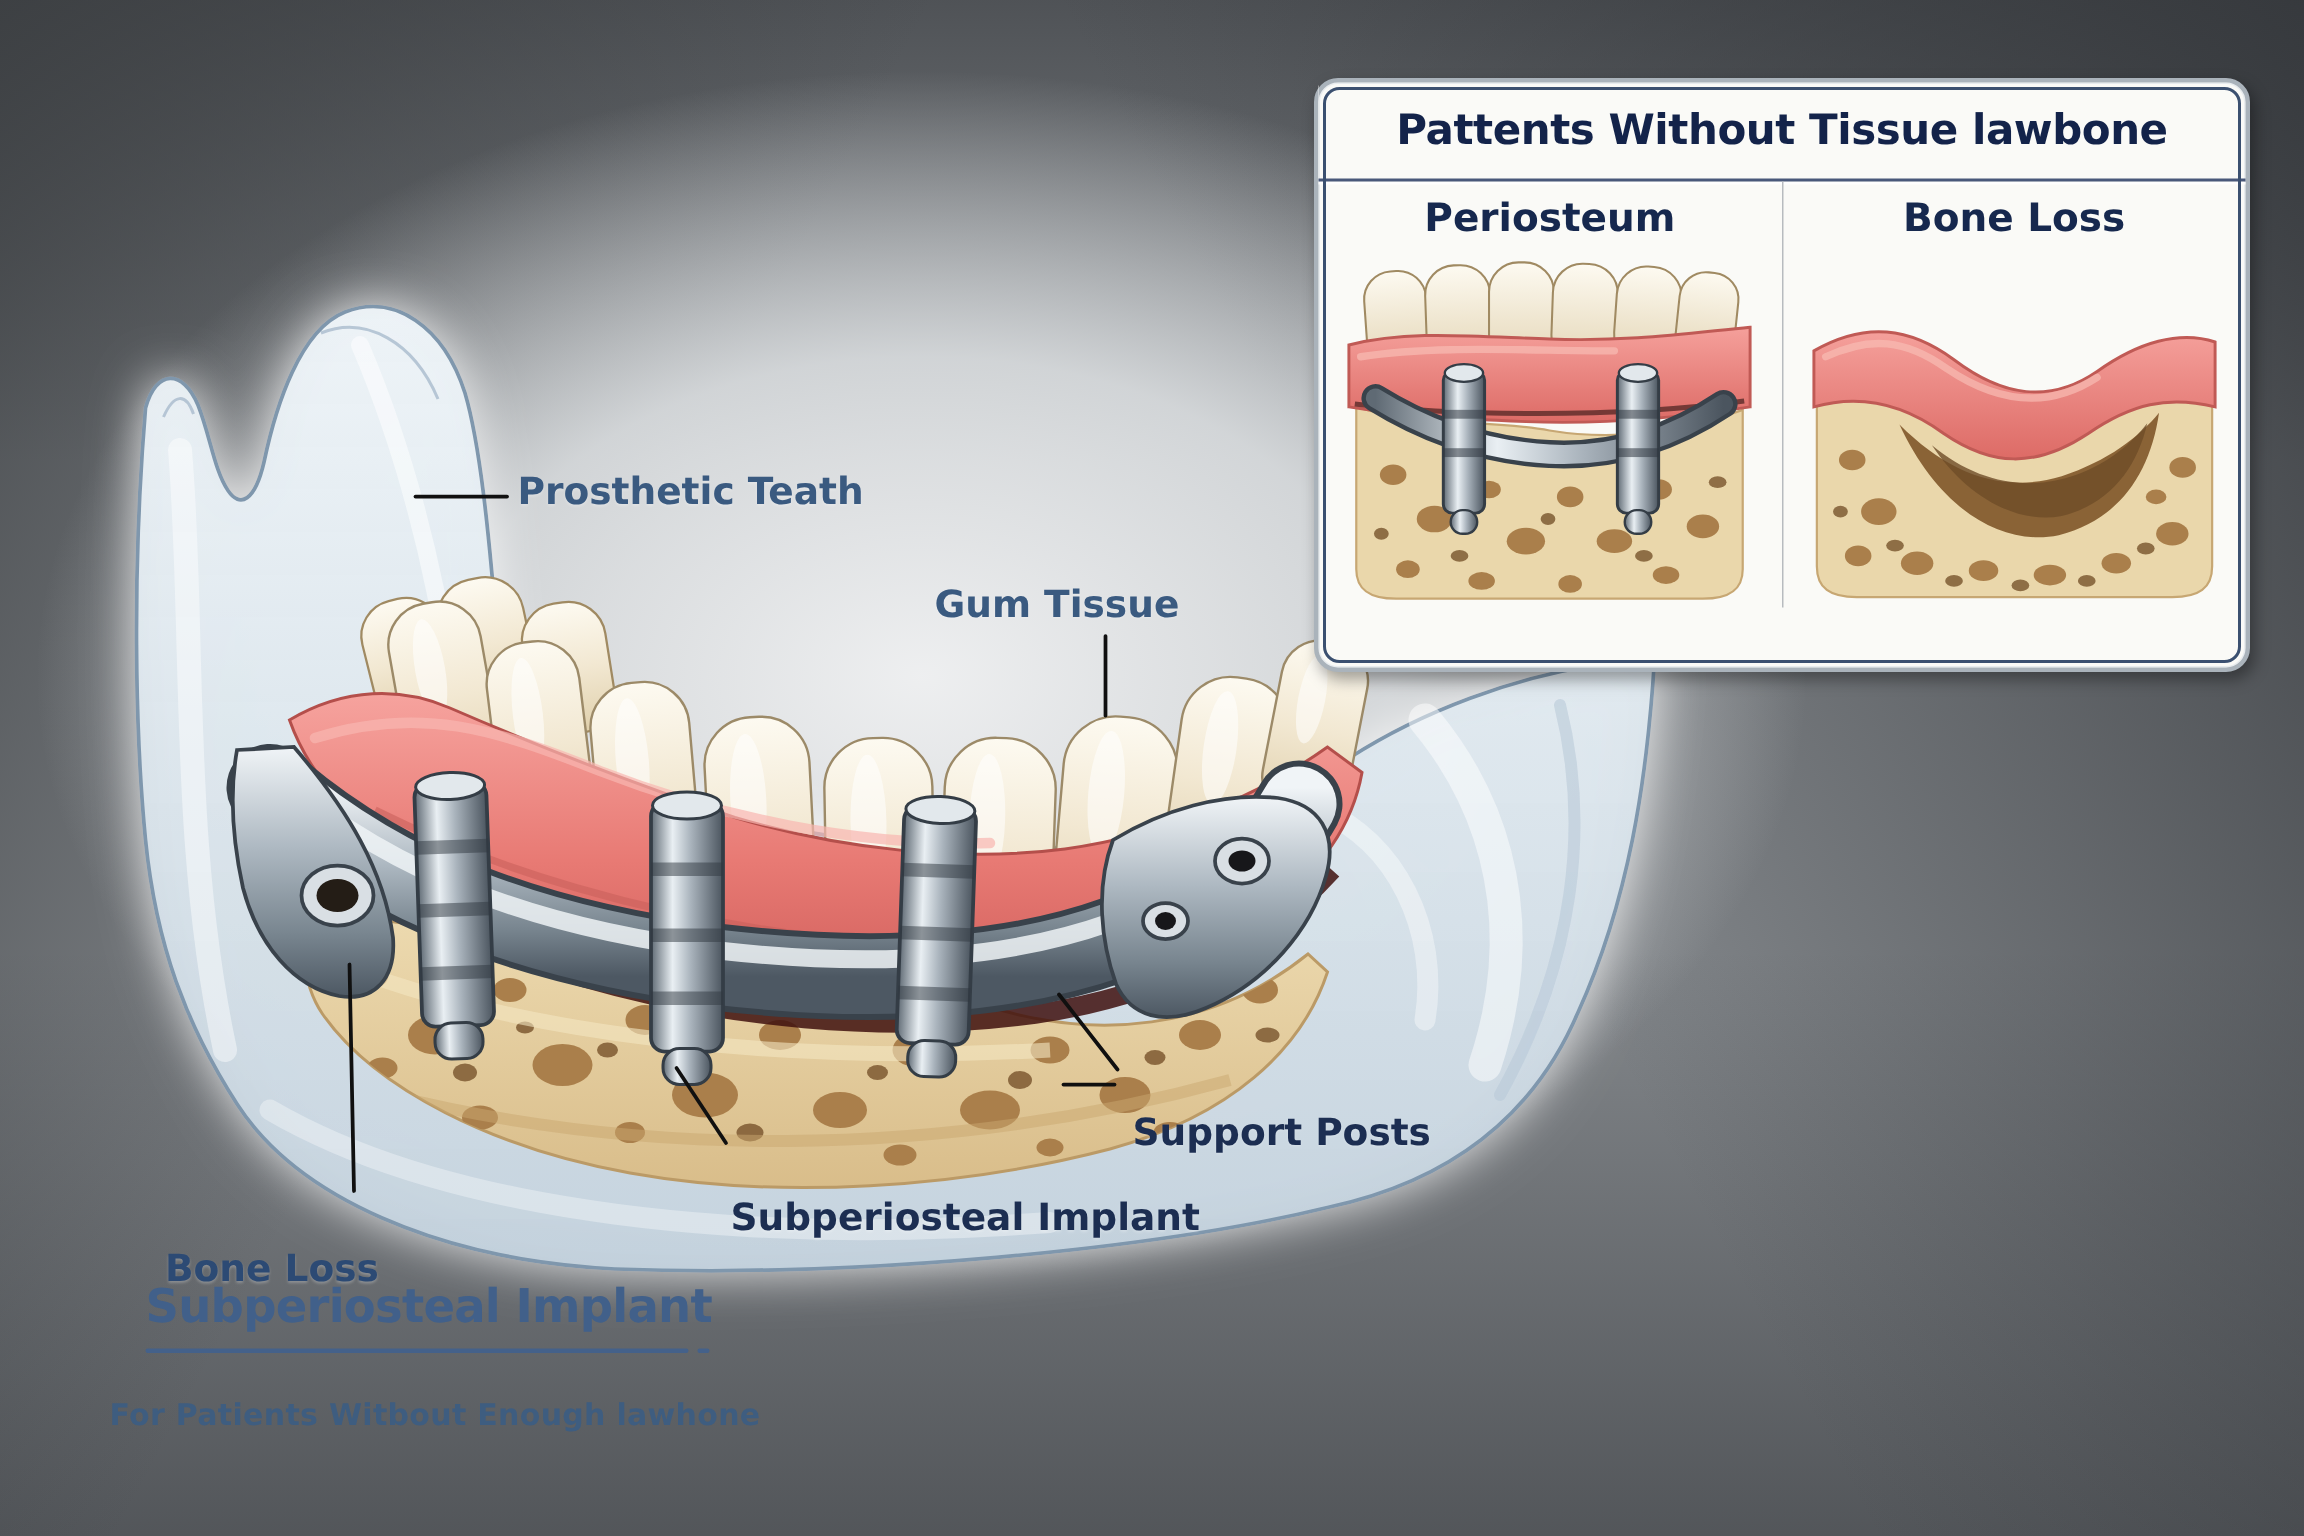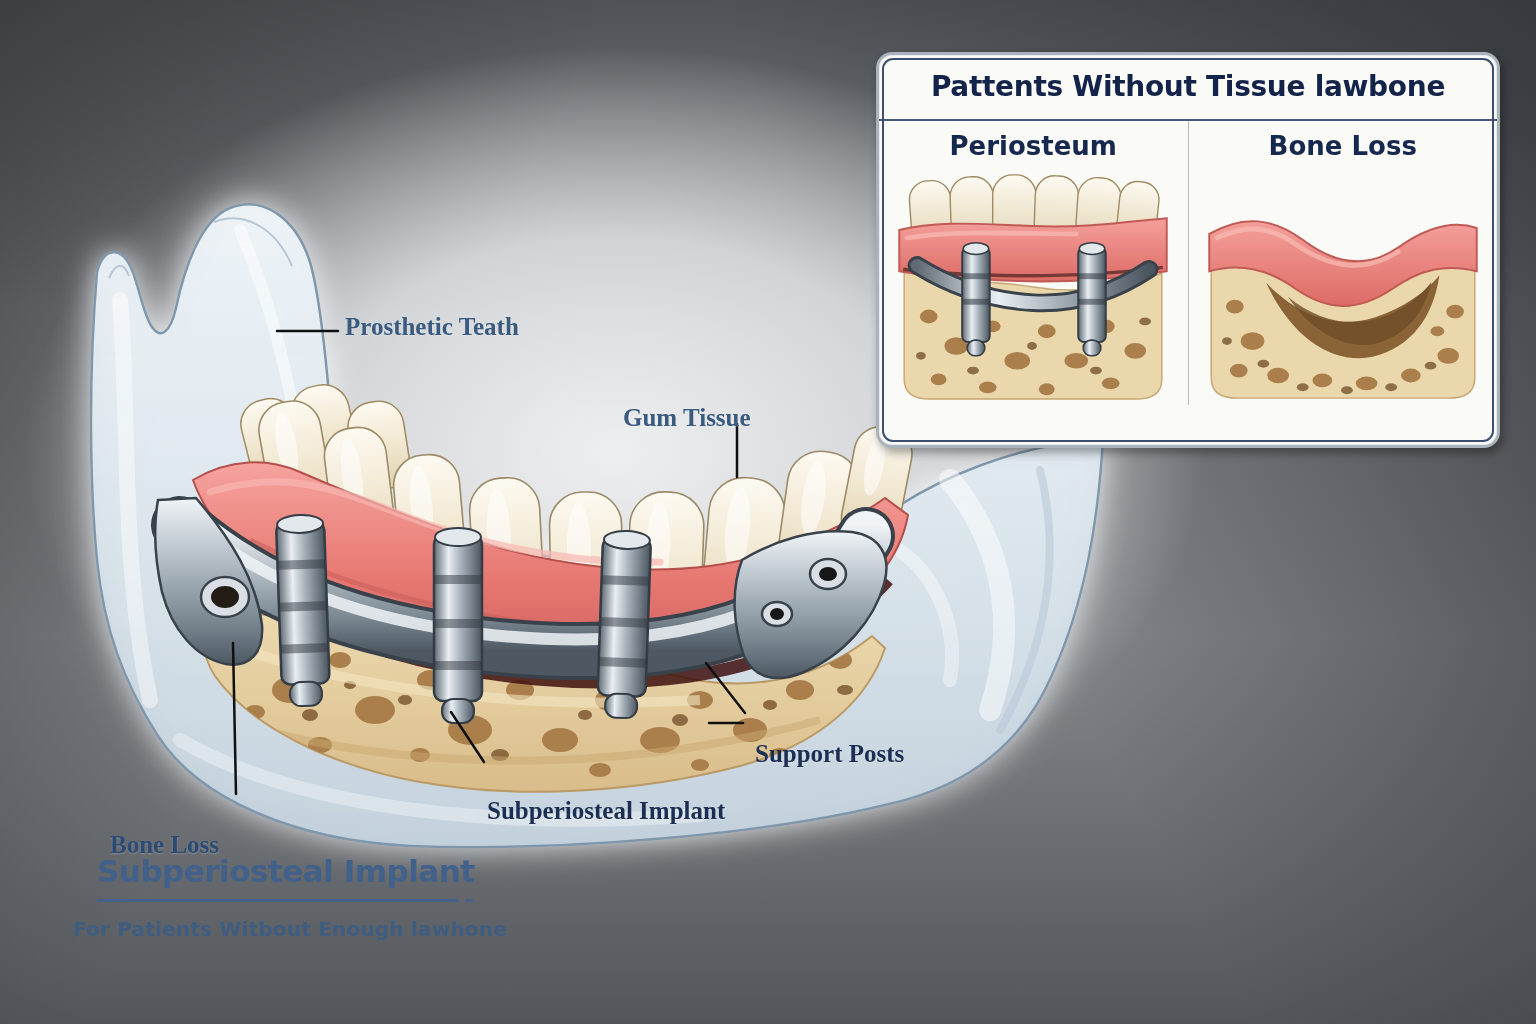--- a/index.html
+++ b/index.html
@@ -10,36 +10,35 @@
     background-image:
       radial-gradient(ellipse 820px 560px at 40% 44%, rgba(242,243,244,.96) 0%, rgba(224,227,229,.85) 38%, rgba(224,227,229,0) 72%),
       linear-gradient(118deg, rgba(58,61,64,.85) 0%, rgba(58,61,64,0) 30%),
       linear-gradient(242deg, rgba(52,55,59,.9) 0%, rgba(52,55,59,0) 40%),
       linear-gradient(180deg, rgba(66,69,73,.8) 0%, rgba(120,124,128,0) 30%, rgba(120,124,128,0) 62%, rgba(66,69,73,.75) 100%);
   }
   .art{position:absolute;left:0;top:0;}
   .lbl{
     position:absolute;font-weight:bold;white-space:nowrap;
     text-shadow:0 1px 2px rgba(255,255,255,.25);
-    font-family:Liberation Serif, serif;
   }
   .lbl-light{color:#3a5a80;font-size:25px;}
   .lbl-dark{color:#1c2e52;font-size:25px;margin-top:32px;}
   .title-block{position:absolute;left:73px;top:853px;}
   .title-block .main-title{
     color:#41608a;font-size:31px;font-weight:bold;letter-spacing:-.5px;margin-left:24px;
   }
   .title-block .rule{
     position:relative;margin:10px 0 0 24px;width:362px;height:3px;background:#44618a;border-radius:2px;
   }
   .title-block .rule::after{
     content:"";position:absolute;right:-14px;top:0;width:8px;height:3px;background:#44618a;border-radius:2px;
   }
   .title-block .sub-title{
-    color:#3e5d80;font-size:20px;font-weight:bold;margin-top:15px;letter-spacing:.2px;
+    color:#3e5d80;font-size:20px;font-weight:bold;margin-top:29px;letter-spacing:.2px;
   }
   
   .inset{
     position:absolute;left:876px;top:52px;width:618px;height:390px;
     background:#fafaf7;border:3px solid #aab3bb;border-radius:16px;
     box-shadow:3px 5px 10px rgba(0,0,0,.35), inset 0 0 0 1px #e8ecef;
   }
   .inset::before{
     content:"";position:absolute;inset:3px;border:2px solid #3b5070;border-radius:11px;pointer-events:none;z-index:5;
   }
@@ -288,21 +287,21 @@
       <line x1="737" y1="424" x2="737" y2="477"></line>
       <line x1="706" y1="663" x2="745" y2="713"></line>
       <line x1="709" y1="723" x2="743" y2="723"></line>
       <line x1="451" y1="712" x2="484" y2="762"></line>
       <line x1="233" y1="643" x2="236" y2="794"></line>
     </g>
   </svg>
 
   <div class="lbl lbl-light" style="left:345px;top:313px;">Prosthetic Teath</div>
 
-  <div class="lbl lbl-light" style="left:623px;top:404px;">Gum Tissue</div>
+  <div class="lbl lbl-light" style="left:623px;top:388px;">Gum Tissue</div>
 
   <div class="lbl lbl-dark" style="left:755px;top:708px;">Support Posts</div>
 
   <div class="lbl lbl-dark" style="left:487px;top:765px;">Subperiosteal Implant</div>
 
   <div class="lbl lbl-dark" style="left:110px;top:799px;color:#2c4a74;">Bone Loss</div>
 
   <div class="title-block">
     <div class="main-title">Subperiosteal Implant</div>
     <div class="rule"></div>

